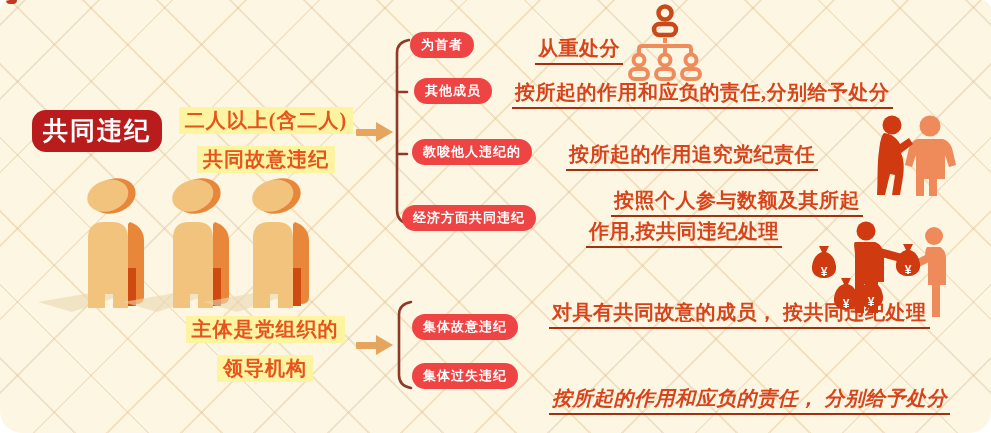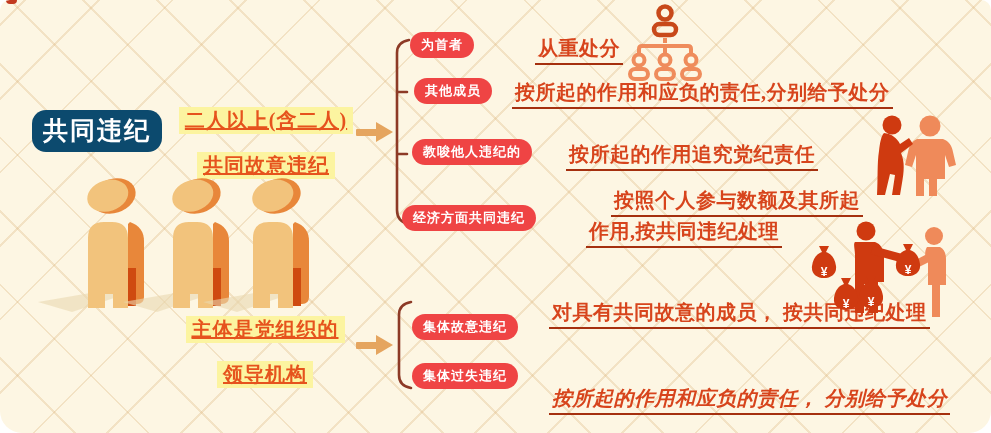--- a/index.html
+++ b/index.html
@@ -6,29 +6,29 @@
   body{width:991px;height:433px;font-family:"Liberation Serif",serif;}
   .card{position:relative;width:991px;height:433px;background:#fdf6e3;
         border-radius:10px 10px 22px 22px;overflow:hidden;}
   .lattice{position:absolute;inset:0;pointer-events:none;
     background-image:
       repeating-linear-gradient(45deg, rgba(219,180,124,.30) 0px, rgba(219,180,124,.30) 2px, transparent 2px, transparent 52px),
       repeating-linear-gradient(-45deg, rgba(219,180,124,.30) 0px, rgba(219,180,124,.30) 2px, transparent 2px, transparent 52px);}
   .corner-dot{position:absolute;left:6px;top:0;width:11px;height:4px;background:#c2391f;
       border-radius:0 0 4px 4px;}
 
-  .title-box{position:absolute;background:#0c4a6e;color:#fff;text-align:center;
+  .title-box{position:absolute;background:#b91c1c;color:#fff;text-align:center;
       border-radius:14px;font-weight:700;font-size:25px;line-height:42px;letter-spacing:2px;
       width:130px;height:42px;}
   #title-joint{left:32px;top:110px;}
   #title-collective{left:30px;top:322px;}
 
-  .condition{position:absolute;display:flex;flex-direction:column;align-items:center;gap:18px;
+  .condition{position:absolute;display:flex;flex-direction:column;align-items:center;gap:12px;
       font-weight:700;font-size:20px;line-height:25px;color:#e6531d;letter-spacing:1px;
-      text-align:center;text-decoration:underline;}
+      text-align:center;}
   .condition span{background:#fcf4a0;padding:1px 6px;display:inline-block;}
   #cond-joint{left:166px;top:107px;width:200px;}
   #cond-collective{left:170px;top:316px;width:190px;}
 
   .arrow{position:absolute;width:38px;height:20px;}
   .arrow .shaft{position:absolute;left:0;top:7px;width:21px;height:7px;background:#e5a55f;border-radius:1px;}
   .arrow .head{position:absolute;left:20px;top:0;width:0;height:0;
       border-left:17px solid #e5a55f;border-top:10px solid transparent;border-bottom:10px solid transparent;}
   #arrow-joint{left:356px;top:122px;}
   #arrow-collective{left:356px;top:335px;}

